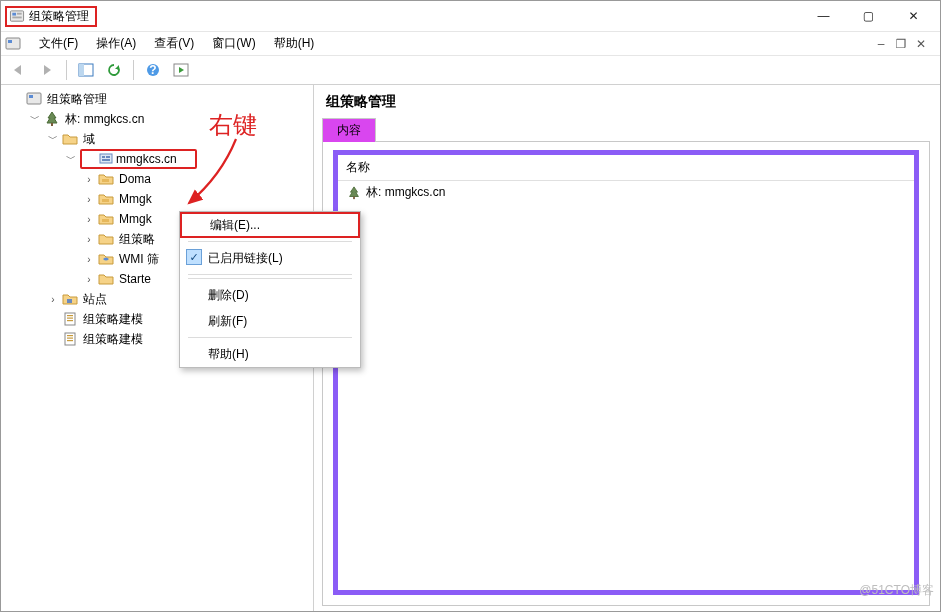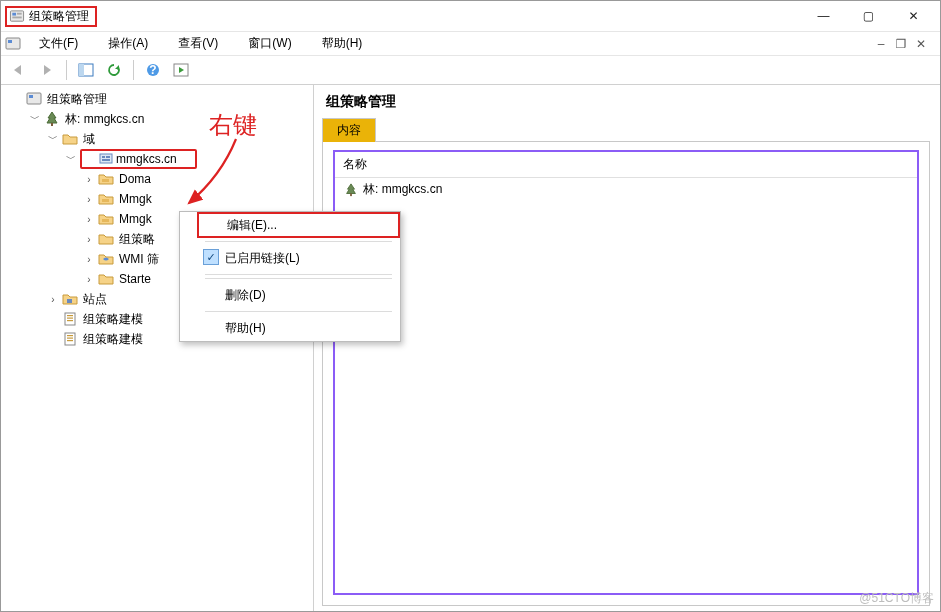--- a/index.html
+++ b/index.html
@@ -10,21 +10,21 @@
 
 .titlebar { display: flex; align-items: center; height: 30px; padding: 0 4px; }
 .title-left { display: flex; align-items: center; gap: 4px; padding: 0 6px 0 2px; border: 2px solid #d22; }
 .title-icon { width: 16px; height: 15px; }
 .title-text { font-size: 12px; }
 .title-spacer { flex: 1; }
 .win-btn { width: 45px; height: 28px; display: flex; align-items: center; justify-content: center; color: #222; }
 
 
 .menubar { display: flex; align-items: center; height: 24px; padding: 0 4px; border-top: 1px solid #e6e6e6; }
-.menubar-items { display: flex; align-items: center; gap: 14px; padding-left: 4px; }
+.menubar-items { display: flex; align-items: center; gap: 2px; padding-left: 4px; }
 .menubar-icon { width: 16px; height: 16px; margin-right: 6px; }
 .menu-item { padding: 2px 8px; cursor: default; }
 .menubar-right { margin-left: auto; display: flex; align-items: center; gap: 2px; padding-right: 6px; }
 .mdi-btn { width: 18px; height: 16px; display: flex; align-items: center; justify-content: center; color: #555; border: 1px solid transparent; }
 
 
 .toolbar { display: flex; align-items: center; height: 30px; padding: 0 6px; border-top: 1px solid #e6e6e6; border-bottom: 1px solid #d0d0d0; gap: 4px; }
 .tool-btn { width: 24px; height: 24px; display: flex; align-items: center; justify-content: center; border: 1px solid transparent; }
 .tool-btn.disabled { opacity: 0.45; }
 .tool-sep { width: 1px; height: 20px; background: #ccc; margin: 0 3px; }
@@ -44,40 +44,40 @@
 .node-icon { width: 16px; height: 16px; flex: 0 0 16px; }
 .node-label { padding: 1px 2px; }
 .node-label.selected { background: #cde8ff; border: 1px dotted #6aa0d8; padding: 0 1px; }
 
 
 .hl { border: 2px solid #d22; border-radius: 2px; padding: 0 16px; display: inline-flex; align-items: center; height: 20px; }
 
 
 .content-title { font-size: 14px; font-weight: 600; padding: 2px 4px 4px 4px; }
 .tabstrip { border-bottom: 1px solid #c8c8c8; display: flex; margin-top: 2px; }
-.tab { border: 1px solid #c8c8c8; border-bottom: none; background: #eab308; padding: 3px 14px; margin-right: 2px; position: relative; top: 1px; font-size: 12px; }
+.tab { border: 1px solid #c8c8c8; border-bottom: none; background: #d946ef; padding: 3px 14px; margin-right: 2px; position: relative; top: 1px; font-size: 12px; }
 .inner-panel { border: 1px solid #c8c8c8; border-top: none; margin-top: 0; padding: 8px 10px 10px 10px; height: calc(100% - 50px); }
-.list-box { border: 2px solid #8b5cf6; height: 100%; position: relative; }
+.list-box { border: 5px solid #8b5cf6; height: 100%; position: relative; }
 .list-head { padding: 4px 8px; font-size: 12px; border-bottom: 1px solid #e0e0e0; }
 .list-row { display: flex; align-items: center; gap: 4px; padding: 3px 8px; }
 .list-row .node-icon { width: 14px; height: 14px; }
 
 
-.context-menu { position: absolute; left: 178px; top: 210px; width: 222px; background: #fff; border: 1px solid #bcbcbc; box-shadow: 2px 3px 6px rgba(0,0,0,0.25); z-index: 50; padding-left: 17px; }
+.context-menu { position: absolute; left: 178px; top: 210px; width: 182px; background: #fff; border: 1px solid #bcbcbc; box-shadow: 2px 3px 6px rgba(0,0,0,0.25); z-index: 50; }
 .cm-item { display: flex; align-items: center; height: 26px; padding: 0 12px 0 28px; position: relative; cursor: default; }
 .cm-item.hl-item { border: 2px solid #d22; }
 .cm-sep { height: 1px; background: #dcdcdc; margin: 3px 8px; }
 .cm-check { position: absolute; left: 6px; top: 4px; width: 16px; height: 16px; background: #bfe0ff; border: 1px solid #6aa0d8; color: #12497f; font-size: 11px; display: flex; align-items: center; justify-content: center; }
 
 
 .annotation-text { position: absolute; left: 208px; top: 108px; color: #d22; font-size: 24px; font-weight: 500; font-family: "SimSun", serif; z-index: 40; }
 .arrow-svg { position: absolute; left: 170px; top: 130px; z-index: 40; }
 
 
-.watermark { position: absolute; right: 6px; bottom: 4px; color: #bdbdbd; font-size: 12px; z-index: 60; }
+.watermark { position: absolute; right: 6px; bottom: 12px; color: #bdbdbd; font-size: 12px; z-index: 60; }
 
 svg { display: block; }
 </style>
 </head>
 <body>
 
 <div class="window">
 
   <div class="titlebar">
     <span class="title-left">
@@ -350,20 +350,23 @@
     <div class="cm-sep"></div>
     <div class="cm-item">
       <span class="cm-check">✓</span>
       <span>已启用链接(L)</span>
     </div>
     <div class="cm-sep"></div>
     <div class="cm-sep"></div>
     <div class="cm-item">
         <span>删除(D)</span>
       </div>
+    <div class="cm-item">
+        <span>刷新(F)</span>
+      </div>
     <div class="cm-sep"></div>
     <div class="cm-item">
         <span>帮助(H)</span>
       </div>
   </div>
 
   <div class="watermark">@51CTO博客</div>
 
 </div>
 

